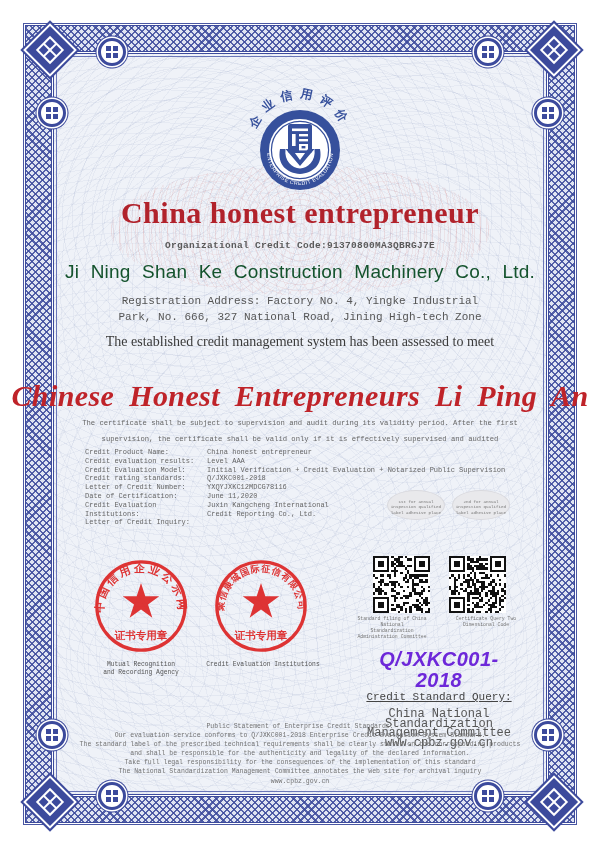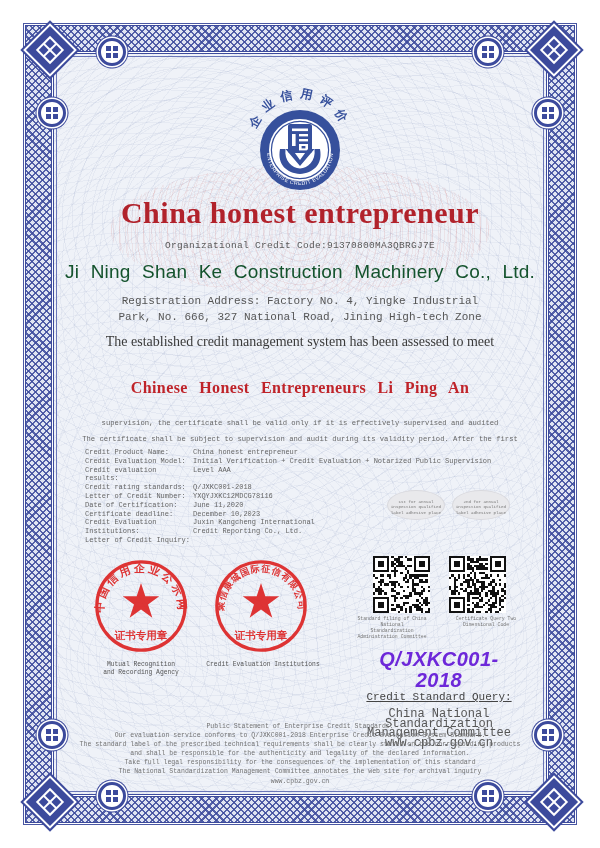--- a/index.html
+++ b/index.html
@@ -47,32 +47,32 @@
       repeating-radial-gradient(circle at 50% 50%, rgba(205,95,95,.10) 0 1px, transparent 1px 6px),
       repeating-radial-gradient(circle at 28% 50%, rgba(205,95,95,.07) 0 1px, transparent 1px 8px),
       repeating-radial-gradient(circle at 72% 50%, rgba(205,95,95,.07) 0 1px, transparent 1px 8px);}
 
   
   .abs{position:absolute;}
   .ctr{left:0;right:0;text-align:center;}
   .badge{left:240px;top:78px;width:120px;height:120px;}
   .title{top:196px;font-family:"Liberation Serif",serif;font-weight:bold;font-size:30px;
     color:#b1222b;letter-spacing:.5px;}
-  .orgcode{top:240px;font-family:"Liberation Mono",monospace;font-size:9.5px;color:#5a5a5a;letter-spacing:.3px;}
+  .orgcode{top:240px;font-family:"Liberation Mono",monospace;font-size:9.5px;color:#5a5a5a;letter-spacing:.3px;font-weight:bold;}
   .company{top:261px;font-size:19px;font-weight:normal;color:#14532d;word-spacing:6px;letter-spacing:.2px;}
   .address{top:293px;font-family:"Liberation Mono",monospace;font-size:11px;line-height:16px;color:#555;}
   .assessment{top:334px;font-family:"Liberation Serif",serif;font-size:14px;line-height:16.5px;color:#3a3a3a;}
-  .honoree{top:379px;font-family:"Liberation Serif",serif;font-weight:bold;font-size:16px;
-    color:#bf2329;word-spacing:7px;letter-spacing:.4px;}
+  .honoree{top:379px;font-family:"Liberation Serif",serif;font-weight:bold;font-size:30px;
+    color:#bf2329;word-spacing:7px;letter-spacing:.4px;font-style:italic;}
   .supervision{top:416px;font-family:"Liberation Mono",monospace;font-size:7.2px;line-height:15.5px;color:#666;}
 
   .details{left:85px;top:448px;font-family:"Liberation Mono",monospace;font-size:7px;
     line-height:8.8px;color:#666;}
   .detail-row{display:flex;}
-  .detail-label{width:108px;flex:none;}
+  .detail-label{width:122px;flex:none;}
   .detail-value{white-space:pre-line;}
 
   .oval{position:absolute;width:58px;height:30px;border-radius:50%;background:#e9e9ec;
     border:.5px solid #d9d9de;text-align:center;box-sizing:border-box;padding-top:9px;
     font-family:"Liberation Mono",monospace;font-size:4.2px;line-height:5.4px;color:#777;}
 
   .seal{position:absolute;width:96px;height:96px;}
   .seal-cap{position:absolute;font-family:"Liberation Mono",monospace;font-size:6.3px;
     line-height:8.2px;color:#555;text-align:center;white-space:pre-line;}
 
@@ -161,52 +161,48 @@
   <div class="abs ctr company">Ji Ning Shan Ke Construction Machinery Co., Ltd.</div>
   <div class="abs ctr address">
     <div>Registration Address: Factory No. 4, Yingke Industrial</div>
     <div>Park, No. 666, 327 National Road, Jining High-tech Zone</div>
   </div>
   <div class="abs ctr assessment">
     <div>The established credit management system has been assessed to meet</div>
   </div>
   <div class="abs ctr honoree">Chinese Honest Entrepreneurs Li Ping An</div>
   <div class="abs ctr supervision">
+    <div>The certificate shall be subject to supervision and audit during its validity period. After the first</div>
     <div>supervision, the certificate shall be valid only if it is effectively supervised and audited</div>
-    <div>The certificate shall be subject to supervision and audit during its validity period. After the first</div>
   </div>
 
   <div class="abs details">
     <div class="detail-row">
         <span class="detail-label">Credit Product Name:</span>
         <span class="detail-value">China honest entrepreneur</span>
       </div>
     <div class="detail-row">
+        <span class="detail-label">Credit evaluation results:</span>
+        <span class="detail-value">Level AAA</span>
+      </div>
+    <div class="detail-row">
         <span class="detail-label">Credit Evaluation Model:</span>
         <span class="detail-value">Initial Verification + Credit Evaluation + Notarized Public Supervision</span>
       </div>
     <div class="detail-row">
-        <span class="detail-label">Credit evaluation results:</span>
-        <span class="detail-value">Level AAA</span>
-      </div>
-    <div class="detail-row">
         <span class="detail-label">Credit rating standards:</span>
         <span class="detail-value">Q/JXKC001-2018</span>
       </div>
     <div class="detail-row">
         <span class="detail-label">Letter of Credit Number:</span>
         <span class="detail-value">YXQYJXKC12MDCG78116</span>
       </div>
     <div class="detail-row">
         <span class="detail-label">Date of Certification:</span>
         <span class="detail-value">June 11,2020</span>
-      </div>
-    <div class="detail-row">
-        <span class="detail-label">Certificate deadline:</span>
-        <span class="detail-value">December 10,2023</span>
       </div>
     <div class="detail-row">
         <span class="detail-label">Credit Evaluation Institutions:</span>
         <span class="detail-value">Juxin Kangcheng International
 Credit Reporting Co., Ltd.</span>
       </div>
     <div class="detail-row">
         <span class="detail-label">Letter of Credit Inquiry:</span>
       </div>
   </div>

